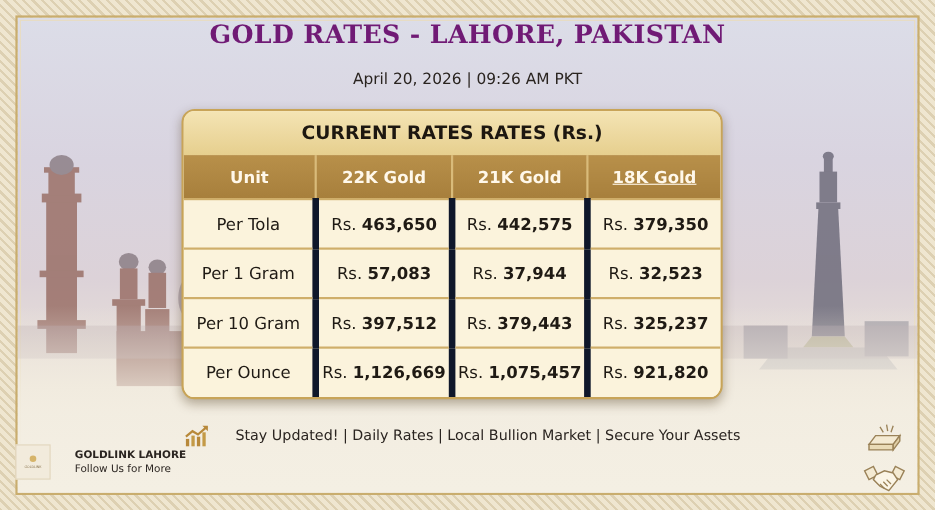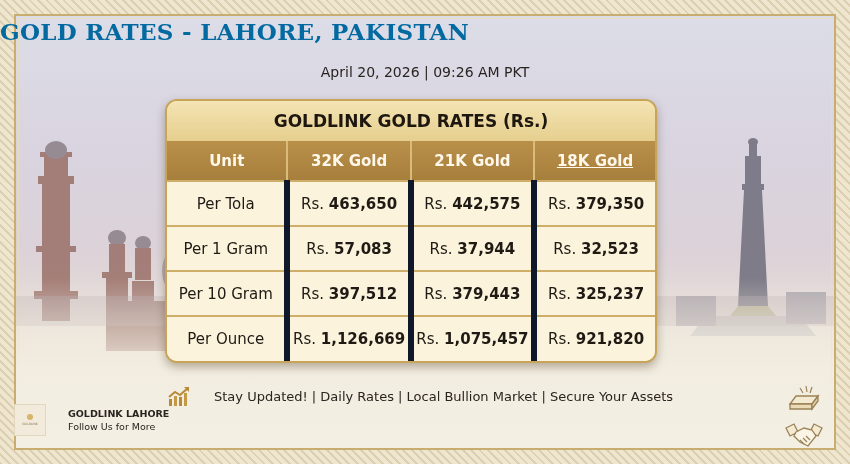--- a/index.html
+++ b/index.html
@@ -9,22 +9,22 @@
       repeating-linear-gradient(45deg, #ddd0b2 0 2px, #efe6d0 2px 6px),
       repeating-linear-gradient(-45deg, #ddd0b2 0 2px, transparent 2px 6px);
   }
   .inner { position: absolute; left: 14px; top: 14px; right: 14px; bottom: 14px;
       border: 2px solid #c9ad6e; outline: 1px solid #e8dcc0; outline-offset: -5px;
       background: linear-gradient(180deg, #dcdde8 0%, #d9d4e0 30%, #dcd2d8 55%, #ece4d8 78%, #f3eee2 100%);
       overflow: hidden; }
   .scene { position: absolute; inset: 0; }
   .haze { position: absolute; left: 0; right: 0; bottom: 0; height: 170px;
       background: linear-gradient(180deg, rgba(243,238,226,0) 0%, rgba(243,238,226,0.85) 55%, #f4efe3 100%); }
-  .title { position: absolute; top: 18px; left: 0; right: 0; text-align: left;
-      font-family: "DejaVu Serif", serif; font-weight: bold; font-size: 23px; color: #0369a1; letter-spacing: 0.3px; }
+  .title { position: absolute; top: 18px; left: 0; right: 0; text-align: center;
+      font-family: "DejaVu Serif", serif; font-weight: bold; font-size: 23px; color: #701a75; letter-spacing: 0.3px; }
   .subtitle { position: absolute; top: 64px; left: 0; right: 0; text-align: center;
       font-size: 14px; color: #2a2420; }
   .card { position: absolute; left: 165px; top: 99px; width: 492px; height: 264px;
       border-radius: 12px; overflow: hidden; background: #fbf3dc;
       box-shadow: 0 4px 10px rgba(60,40,10,0.35); border: 2px solid #c8a458; }
   .card-head { height: 40px; background: linear-gradient(180deg, #f4e4b4, #e6cf8e);
       display: flex; align-items: center; justify-content: center;
       font-weight: bold; font-size: 17px; color: #1d1710; }
   table { width: 100%; border-collapse: collapse; padding-left: 35px; }
   th { height: 40px; background: linear-gradient(180deg, #b8904a, #a77f3c); color: #fff8ea;
@@ -87,26 +87,26 @@
     </g>
     <rect x="0" y="280" width="818" height="30" fill="#b7aab0" opacity="0.35"></rect>
   </svg>
   <div class="haze"></div>
 </div>
 
 <div class="title">GOLD RATES - LAHORE, PAKISTAN</div>
 <div class="subtitle">April 20, 2026 | 09:26 AM PKT</div>
 
 <div class="card">
-  <div class="card-head">GOLDLINK GOLD RATES (Rs.)</div>
+  <div class="card-head">CURRENT RATES RATES (Rs.)</div>
   <table>
     <thead>
       <tr>
         <th class="col0">Unit</th>
-        <th class="col1">32K Gold</th>
+        <th class="col1">22K Gold</th>
         <th class="col2">21K Gold</th>
         <th class="col3">18K Gold</th>
       </tr>
     </thead>
     <tbody>
       <tr>
         <td>Per Tola</td>
         <td><span>Rs.</span> <b>463,650</b></td>
         <td><span>Rs.</span> <b>442,575</b></td>
         <td><span>Rs.</span> <b>379,350</b></td>

